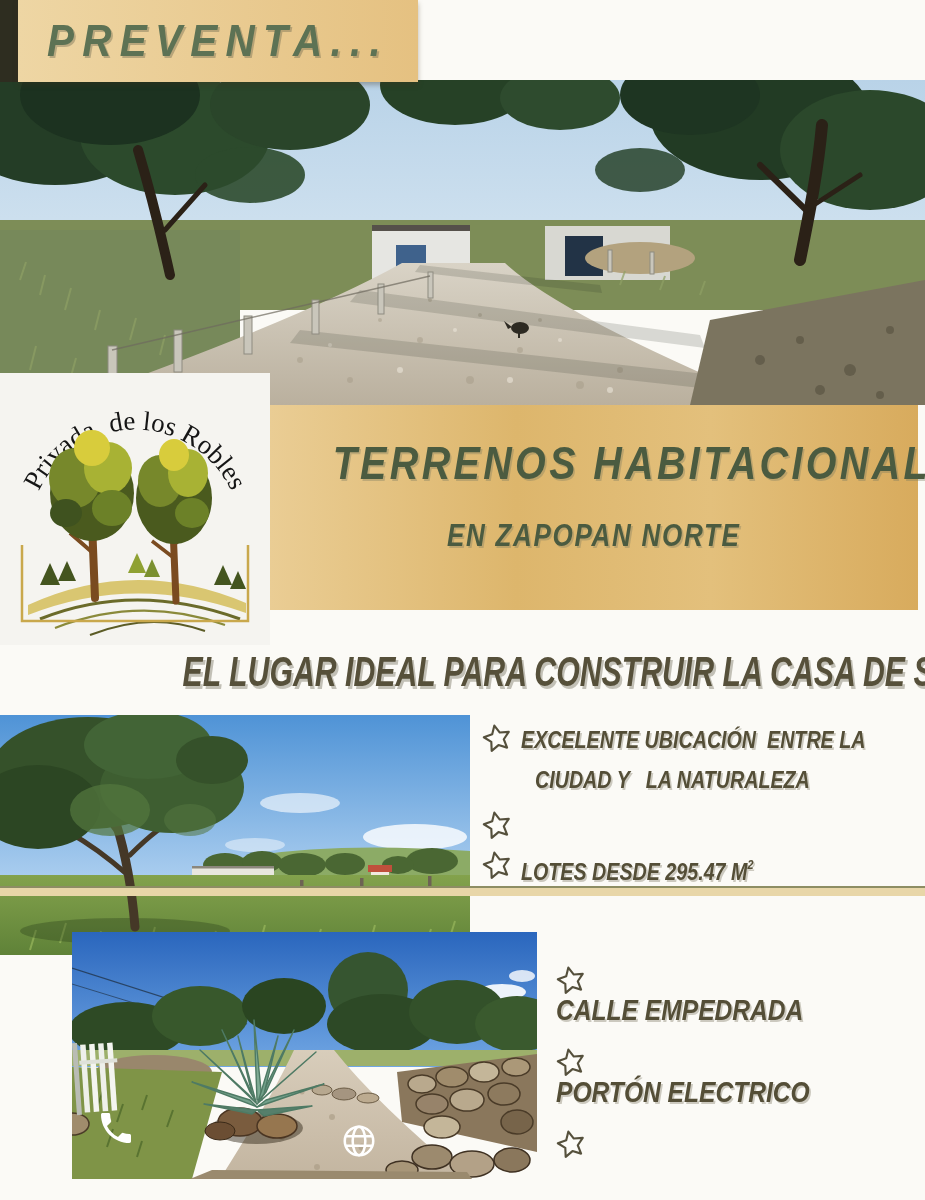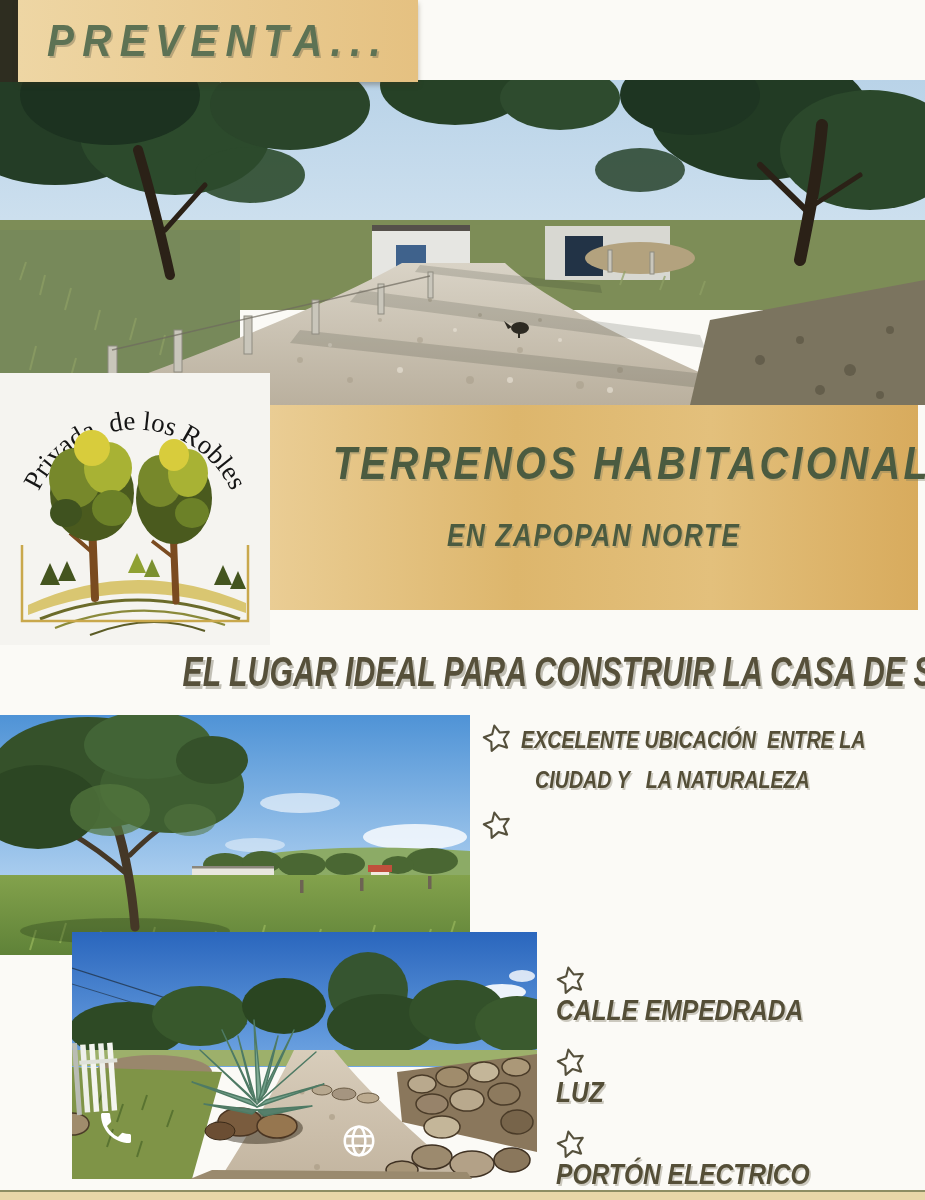--- a/index.html
+++ b/index.html
@@ -1,17 +1,17 @@
 <!DOCTYPE html>
 <html><head>
 <meta charset="utf-8">
 <style>
   html,body{margin:0;padding:0;}
   body{width:925px;height:1200px;overflow:hidden;background:#fbfaf6;font-family:"Liberation Sans",sans-serif;}
-  .page{position:relative;width:925px;height:1200px;background:#fbfaf6;}
+  .page{position:relative;width:925px;height:896px;background:#fbfaf6;}
 
   
   .photo-top{position:absolute;left:0;top:80px;width:925px;height:325px;}
   .corner-dark{position:absolute;left:0;top:0;width:18px;height:82px;background:#2e2d20;z-index:6;}
   .preventa-banner{position:absolute;left:18px;top:0;width:400px;height:82px;z-index:6;
     background:linear-gradient(90deg,#eed6a4,#e5c181);display:flex;align-items:center;justify-content:center;
     box-shadow:0 3px 5px rgba(60,50,30,.35);}
   .preventa-banner span{display:inline-block;transform:scaleX(.92);transform-origin:50% 50%;
     font-size:44px;font-weight:bold;font-style:italic;letter-spacing:9px;color:#5d7254;white-space:pre;
     text-shadow:2px 2px 0 rgba(90,90,70,.35);}
@@ -309,20 +309,26 @@
       <svg class="star" viewBox="0 0 24 24">
           <path d="M12 1.8 15.1 8.2 22.2 9.2 17.1 14.1 18.3 21.2 12 17.8 5.7 21.2 6.9 14.1 1.8 9.2 8.9 8.2Z" fill="#fdfcf8" stroke="#55503c" stroke-width="1.7" stroke-linejoin="round" transform="rotate(-12 12 12)"></path>
         </svg>
       <div class="feat-text"><span class="cond">EXCELENTE UBICACIÓN  ENTRE LA</span><br><span class="cond indent2">CIUDAD Y   LA NATURALEZA</span></div>
     </div>
     <div class="feat">
       <svg class="star" viewBox="0 0 24 24">
           <path d="M12 1.8 15.1 8.2 22.2 9.2 17.1 14.1 18.3 21.2 12 17.8 5.7 21.2 6.9 14.1 1.8 9.2 8.9 8.2Z" fill="#fdfcf8" stroke="#55503c" stroke-width="1.7" stroke-linejoin="round" transform="rotate(-12 12 12)"></path>
         </svg>
     </div>
+    <div class="feat">
+      <svg class="star" viewBox="0 0 24 24">
+          <path d="M12 1.8 15.1 8.2 22.2 9.2 17.1 14.1 18.3 21.2 12 17.8 5.7 21.2 6.9 14.1 1.8 9.2 8.9 8.2Z" fill="#fdfcf8" stroke="#55503c" stroke-width="1.7" stroke-linejoin="round" transform="rotate(-12 12 12)"></path>
+        </svg>
+      <div class="feat-text"><span class="cond"><span>LOTES DESDE 295.47 M</span><sup>2</sup></span></div>
+    </div>
   </div>
 
   <div class="photo-bottom">
     <svg width="465" height="247" viewBox="0 0 465 247">
       <defs>
         <linearGradient id="sky3" x1="0" y1="0" x2="0" y2="1">
           <stop offset="0" stop-color="#2a66bd"></stop>
             <stop offset="1" stop-color="#71a7e4"></stop>
         </linearGradient>
         <linearGradient id="road3" x1="0" y1="0" x2="0" y2="1">
@@ -439,26 +445,20 @@
     <div class="feat">
       <svg class="star" viewBox="0 0 24 24">
           <path d="M12 1.8 15.1 8.2 22.2 9.2 17.1 14.1 18.3 21.2 12 17.8 5.7 21.2 6.9 14.1 1.8 9.2 8.9 8.2Z" fill="#fdfcf8" stroke="#55503c" stroke-width="1.7" stroke-linejoin="round" transform="rotate(-12 12 12)"></path>
         </svg>
       <div class="feat-text"><span class="cond">CALLE EMPEDRADA</span></div>
     </div>
     <div class="feat">
       <svg class="star" viewBox="0 0 24 24">
           <path d="M12 1.8 15.1 8.2 22.2 9.2 17.1 14.1 18.3 21.2 12 17.8 5.7 21.2 6.9 14.1 1.8 9.2 8.9 8.2Z" fill="#fdfcf8" stroke="#55503c" stroke-width="1.7" stroke-linejoin="round" transform="rotate(-12 12 12)"></path>
         </svg>
-      <div class="feat-text"><span class="cond">LUZ</span></div>
-    </div>
-    <div class="feat">
-      <svg class="star" viewBox="0 0 24 24">
-          <path d="M12 1.8 15.1 8.2 22.2 9.2 17.1 14.1 18.3 21.2 12 17.8 5.7 21.2 6.9 14.1 1.8 9.2 8.9 8.2Z" fill="#fdfcf8" stroke="#55503c" stroke-width="1.7" stroke-linejoin="round" transform="rotate(-12 12 12)"></path>
-        </svg>
       <div class="feat-text"><span class="cond">PORTÓN ELECTRICO</span></div>
     </div>
     <div class="feat">
       <svg class="star" viewBox="0 0 24 24">
           <path d="M12 1.8 15.1 8.2 22.2 9.2 17.1 14.1 18.3 21.2 12 17.8 5.7 21.2 6.9 14.1 1.8 9.2 8.9 8.2Z" fill="#fdfcf8" stroke="#55503c" stroke-width="1.7" stroke-linejoin="round" transform="rotate(-12 12 12)"></path>
         </svg>
     </div>
   </div>
 
   <div class="bottom-strip"></div>

